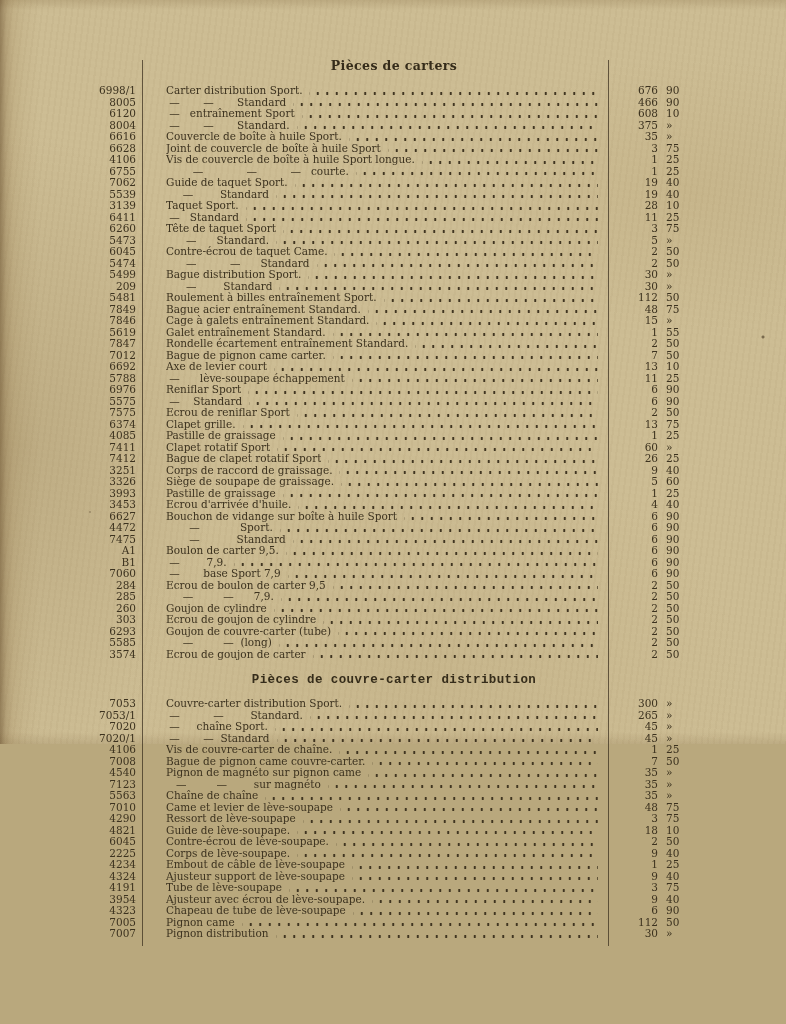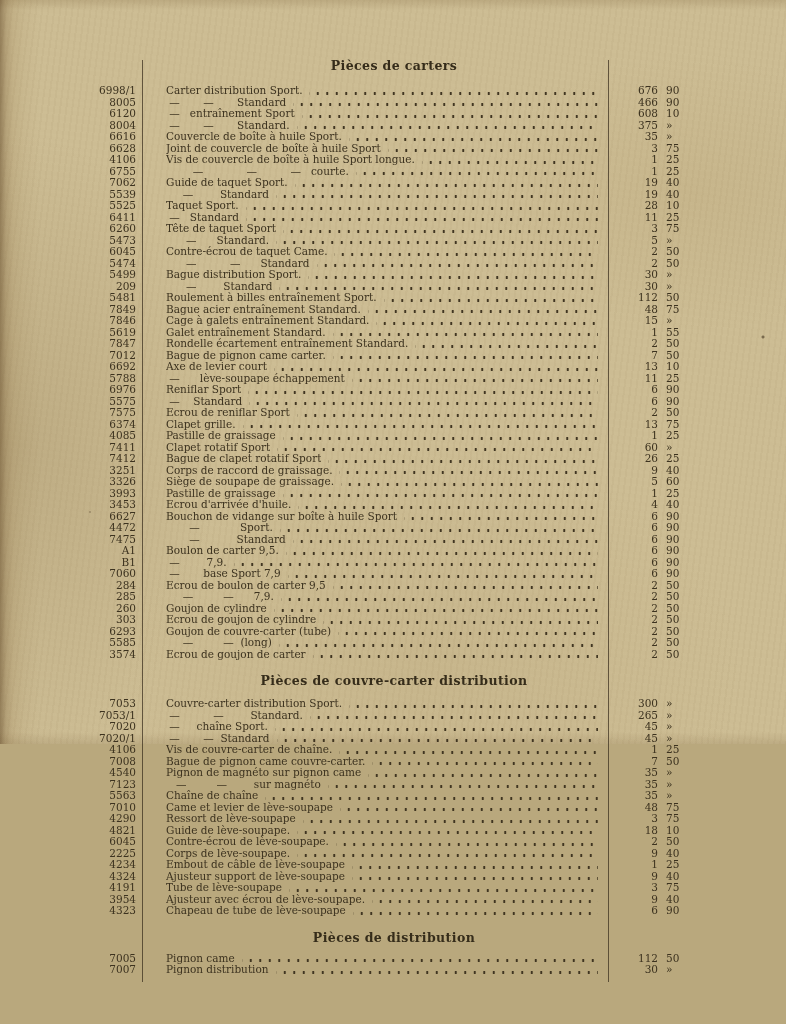--- a/index.html
+++ b/index.html
@@ -32,21 +32,21 @@
     position:absolute;width:1px;top:2px;bottom:-6px;
     background:rgba(62,50,32,.75);
   }
   .vrule-left{left:46px;}
   .vrule-right{left:512px;}
   .heading{
     text-align:center;font-weight:bold;font-size:12.5px;line-height:15px;
     color:#352c1a;letter-spacing:.4px;
   }
   .heading.h1{margin:0 0 12px 0;}
-  .heading.h2{margin:13px 0 10px 0;}
+  .heading.h2{margin:13px 0 10px 0;font-family:Liberation Mono, monospace;}
   .heading.h3{margin:13px 0 8px 0;}
   .rows{position:relative;}
   .row{
     display:flex;height:11.5px;line-height:11.5px;font-size:10.5px;
     white-space:pre;
   }
   .ref{width:40px;flex:none;text-align:right;}
   .desc{margin-left:30px;flex:none;max-width:330px;overflow:hidden;}
   .leader{
     flex:1;min-width:10px;margin:0 14px 0 7px;
@@ -154,21 +154,21 @@
           <div class="row">
     <span class="ref">5539</span>
     <span class="desc">     —        Standard</span>
     <span class="leader"></span>
     <span class="price">
       <span class="fr">19</span>
       <span class="ct">40</span>
     </span>
   </div>
           <div class="row">
-    <span class="ref">5525</span>
+    <span class="ref">3139</span>
     <span class="desc">Taquet Sport.</span>
     <span class="leader"></span>
     <span class="price">
       <span class="fr">28</span>
       <span class="ct">10</span>
     </span>
   </div>
           <div class="row">
     <span class="ref">6411</span>
     <span class="desc"> —   Standard</span>
@@ -694,21 +694,20 @@
     <span class="leader"></span>
     <span class="price">
       <span class="fr">6</span>
       <span class="ct">90</span>
     </span>
   </div>
         </div>
     </section>
 
     <section>
-      <div class="heading h3">Pièces de distribution</div>
       <div class="rows">
           <div class="row">
     <span class="ref">7005</span>
     <span class="desc">Pignon came</span>
     <span class="leader"></span>
     <span class="price">
       <span class="fr">112</span>
       <span class="ct">50</span>
     </span>
   </div>

